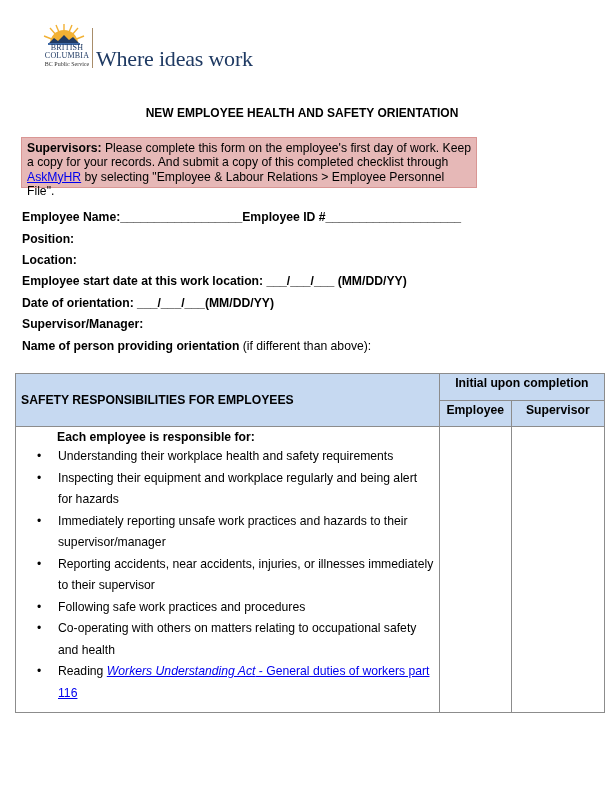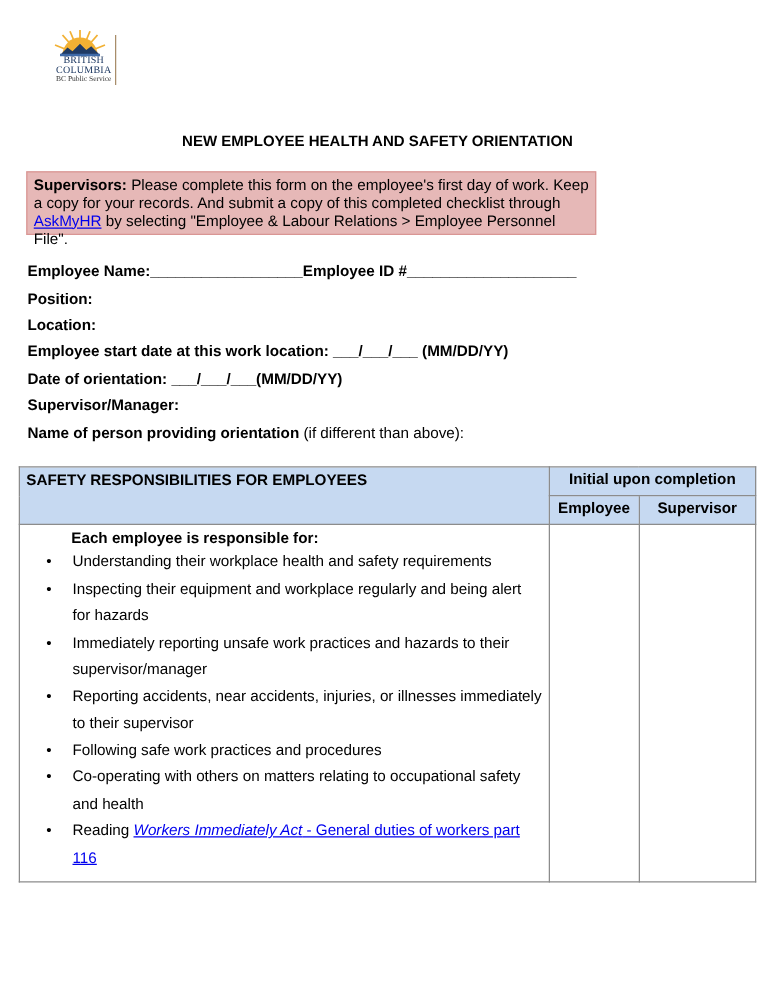--- a/index.html
+++ b/index.html
@@ -26,21 +26,21 @@
   .notice b { font-weight: bold; }
   .link { color: #0000ee; text-decoration: underline; }
 
   .field { position: absolute; left: 22px; font-size: 12.2px; font-weight: bold; white-space: nowrap; }
   .field .normal { font-weight: normal; }
 
   table.resp { position: absolute; left: 15px; top: 373px; width: 590px; border-collapse: collapse;
                font-size: 12.2px; }
   table.resp td, table.resp th { border: 1px solid #8c8c8c; padding: 0; vertical-align: top; }
   table.resp th { background: #c6d9f1; font-weight: bold; text-align: center; }
-  .th-main { text-align: left !important; padding: 3px 5px !important; height: 39px; box-sizing: border-box; }
+  .th-main { text-align: left !important; padding: 19px 5px !important; height: 39px; box-sizing: border-box; }
   .th-initial { height: 20px; padding-top: 2px !important; }
   .th-sub { height: 20px; padding-top: 2px !important; }
   .c1 { width: 437px; }
   .c2 { width: 72px; }
   .c3 { width: 95px; }
   .body-cell { padding: 2px 5px 8px 5px !important; }
   .resp-heading { font-weight: bold; line-height: 17px; margin-left: 36px; }
   ul.resp-list { list-style: none; margin: 0; padding: 0; }
   ul.resp-list li { position: relative; padding-left: 37px; line-height: 21.5px; }
   ul.resp-list li .bullet { position: absolute; left: 16px; top: 0; }
@@ -69,20 +69,21 @@
     </g>
     <path d="M10 22 L16 16 L20 19 L26 13 L31 18 L35 15 L42 22 Z" fill="#1f3a63"></path>
     <rect x="10" y="21" width="32" height="2" fill="#3e6aa8"></rect>
   </svg>
   <div class="logo-bc">
     <div class="l1">BRITISH</div>
     <div class="l2">COLUMBIA</div>
     <div class="l3">BC Public Service</div>
   </div>
   <div class="logo-divider"></div>
+  <div class="logo-tagline">Where ideas work</div>
 </div>
 
 <div class="doc-title">NEW EMPLOYEE HEALTH AND SAFETY ORIENTATION</div>
 
 <div class="notice">
   <b>Supervisors:</b><span> Please complete this form on the employee's first day of work. Keep a copy for your records.  And submit a copy of this completed checklist through </span><span class="link">AskMyHR</span><span> by selecting "Employee &amp; Labour Relations &gt; Employee Personnel File".</span>
 </div>
 
 <div class="field" style="top:210px;">
   <span>Employee Name:</span><span>__________________</span><span>Employee ID #</span><span>____________________</span>
@@ -119,20 +120,20 @@
   <tr>
     <td class="c1 body-cell">
       <div class="resp-heading">Each employee is responsible for:</div>
       <ul class="resp-list">
         <li><span class="bullet">•</span><span>Understanding their workplace health and safety requirements</span></li>
         <li><span class="bullet">•</span><span>Inspecting their equipment and workplace regularly and being alert for hazards</span></li>
         <li><span class="bullet">•</span><span>Immediately reporting unsafe work practices and hazards to their supervisor/manager</span></li>
         <li><span class="bullet">•</span><span>Reporting accidents, near accidents, injuries, or illnesses immediately to their supervisor</span></li>
         <li><span class="bullet">•</span><span>Following safe work practices and procedures</span></li>
         <li><span class="bullet">•</span><span>Co-operating with others on matters relating to occupational safety and health</span></li>
-        <li><span class="bullet">•</span><span>Reading </span><span class="link"><i>Workers Immediately Act</i><span> - General duties of workers part 116</span></span></li>
+        <li><span class="bullet">•</span><span>Reading </span><span class="link"><i>Workers Understanding Act</i><span> - General duties of workers part 116</span></span></li>
       </ul>
     </td>
     <td class="c2"></td>
     <td class="c3"></td>
   </tr>
 </tbody>
   </table>
 
 </body></html>

